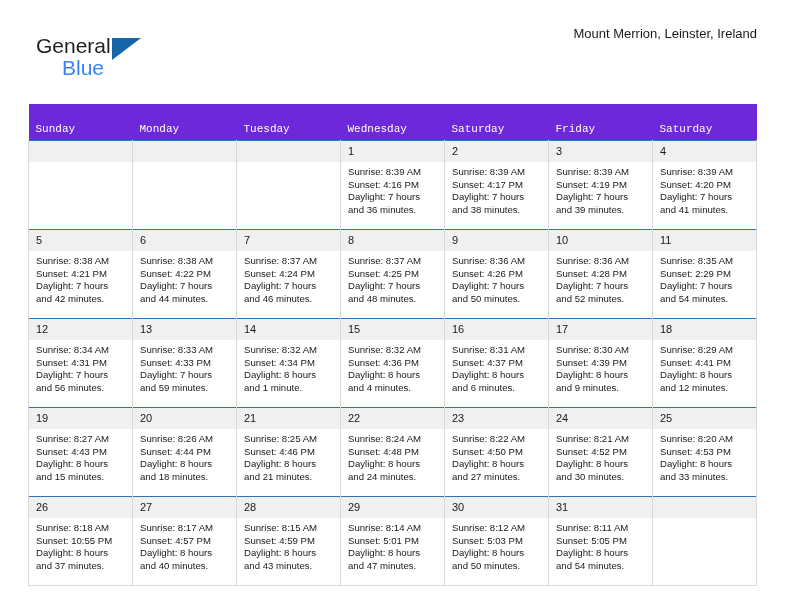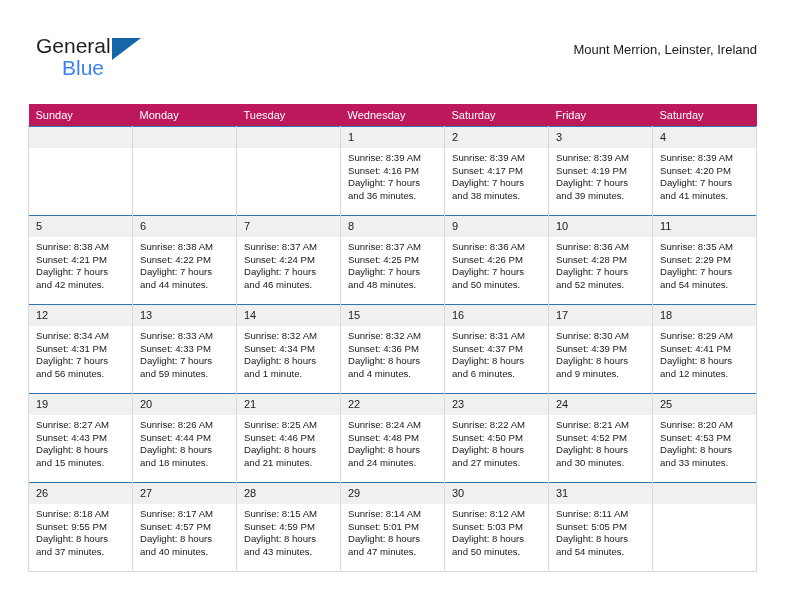--- a/index.html
+++ b/index.html
@@ -69,45 +69,46 @@
     top: 0;
     text-align: right;
   }
   .cal-title {
     font-size: 27px;
     color: #1a1a1a;
     line-height: 32px;
     white-space: nowrap;
   }
   .cal-subtitle {
-    margin-top: 16px;
+    margin-top: 0;
     font-size: 13px;
     color: #1a1a1a;
     line-height: 16px;
     white-space: nowrap;
   }
 
   
   .calendar {
     position: absolute;
     left: 28px;
     top: 104px;
     width: 729px;
     border-collapse: collapse;
     table-layout: fixed;
   }
   .calendar th {
-    background: #be185d;
+    background: #6d28d9;
     color: #ffffff;
     font-size: 11px;
     font-weight: normal;
     text-align: left;
-    padding: 5px 0 5px 7px;
+    padding: 19px 0 5px 7px;
     height: 11px;
     border: none;
+    font-family: Liberation Mono, monospace;
   }
   .calendar td {
     vertical-align: top;
     padding: 0;
     border-top: 1px solid #2e74b5;
     border-left: 1px solid #d9d9d9;
     border-right: 1px solid #d9d9d9;
     height: 88px;
     background: #ffffff;
   }
@@ -403,21 +404,21 @@
               <div>Daylight: 8 hours</div>
               <div>and 33 minutes.</div>
             </div>
           </td>
         </tr>
         <tr class="week">
           <td>
             <span class="daynum">26</span>
             <div class="cell-lines">
               <div>Sunrise: 8:18 AM</div>
-              <div>Sunset: 9:55 PM</div>
+              <div>Sunset: 10:55 PM</div>
               <div>Daylight: 8 hours</div>
               <div>and 37 minutes.</div>
             </div>
           </td>
           <td>
             <span class="daynum">27</span>
             <div class="cell-lines">
               <div>Sunrise: 8:17 AM</div>
               <div>Sunset: 4:57 PM</div>
               <div>Daylight: 8 hours</div>

